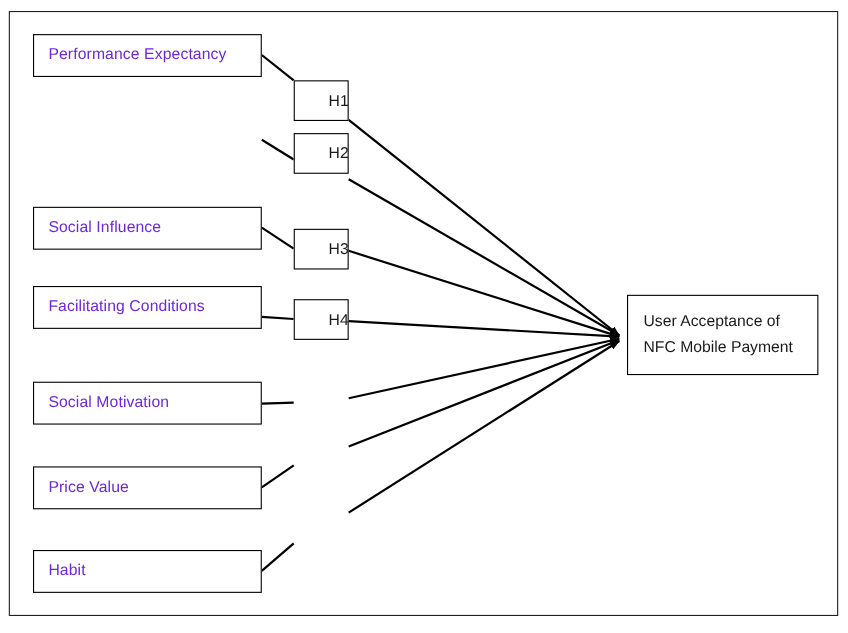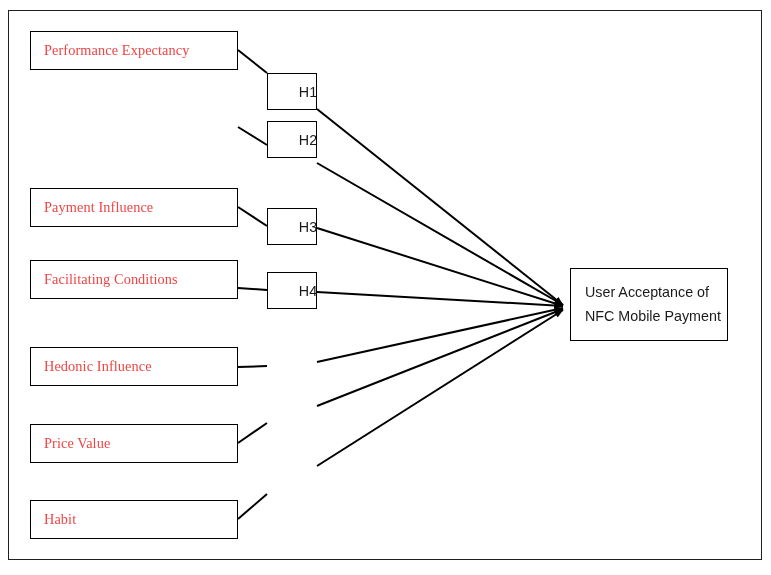--- a/index.html
+++ b/index.html
@@ -48,42 +48,41 @@
   }
   .construct {
     left: 30px;
     width: 208px;
     height: 39px;
     padding-left: 13px;
     justify-content: flex-start;
   }
   .construct .label {
     font-size: 14.3px;
-    color: #ef4444;
+    color: #6d28d9;
     line-height: 1.15;
     letter-spacing: 0.1px;
     white-space: nowrap;
-    font-family: Liberation Serif, serif;
   }
   .hyp {
     left: 267px;
     width: 50px;
     height: 37px;
     justify-content: center;
   }
   .hyp .label {
     font-size: 14.3px;
     color: #1a1a1a;
     letter-spacing: 0.2px;
     margin-left: 32px;
   }
   #outcome {
     left: 570px;
     top: 268px;
-    width: 158px;
+    width: 174px;
     height: 73px;
     padding-left: 14px;
     flex-direction: column;
     justify-content: center;
     align-items: flex-start;
   }
   #outcome .label {
     font-size: 14.3px;
     color: #1a1a1a;
     line-height: 1.62;
@@ -122,27 +121,27 @@
       <line x1="317" y1="362" x2="563" y2="308" marker-end="url(#arrowhead)"></line>
       <line x1="317" y1="406" x2="563" y2="309" marker-end="url(#arrowhead)"></line>
       <line x1="317" y1="466" x2="563" y2="310" marker-end="url(#arrowhead)"></line>
     </g>
   </svg>
 
   <div class="node construct" style="top:31px">
     <span class="label">Performance Expectancy</span>
   </div>
   <div class="node construct" style="top:188px">
-    <span class="label">Payment Influence</span>
+    <span class="label">Social Influence</span>
   </div>
   <div class="node construct" style="top:260px">
     <span class="label">Facilitating Conditions</span>
   </div>
   <div class="node construct" style="top:347px">
-    <span class="label">Hedonic Influence</span>
+    <span class="label">Social Motivation</span>
   </div>
   <div class="node construct" style="top:424px">
     <span class="label">Price Value</span>
   </div>
   <div class="node construct" style="top:500px">
     <span class="label">Habit</span>
   </div>
 
   <div class="node hyp" style="top:73px">
     <span class="label">H1</span>

